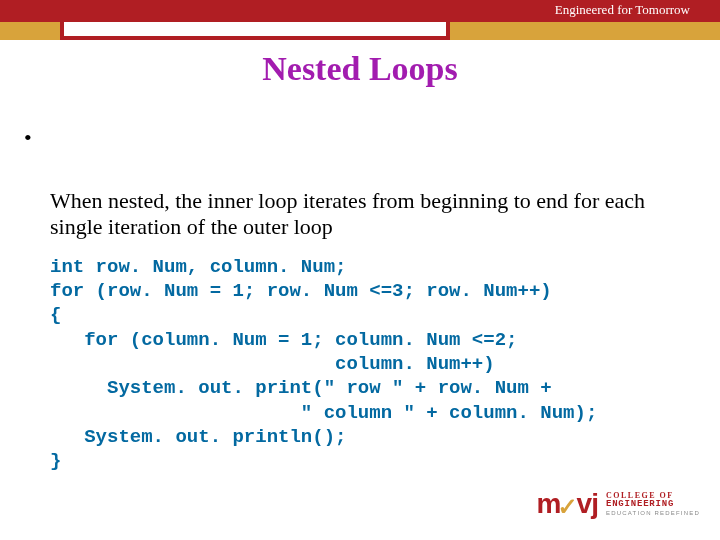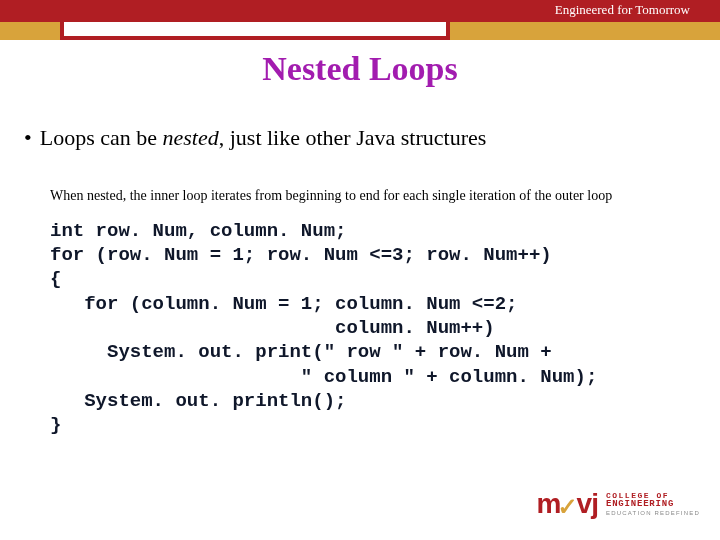--- a/index.html
+++ b/index.html
@@ -69,32 +69,32 @@
       margin-bottom: 6px;
     }
     .bullet {
       margin-right: 8px;
       margin-left: 2px;
     }
     .bullet-text { }
     .italic { font-style: italic; }
     .sub-para {
       margin-left: 28px;
-      font-size: 14px;
+      font-size: 22px;
       color: #000000;
       line-height: 1.2;
       margin-bottom: 14px;
       margin-top: 37px;
     }
     .code-block {
       margin-left: 28px;
       font-family: "Courier New", Courier, monospace;
       font-size: 19px;
       font-weight: bold;
-      color: #0f172a;
+      color: #0369a1;
       white-space: pre;
       line-height: 1.28;
     }
     .logo {
       position: absolute;
       bottom: 20px;
       right: 20px;
       display: flex;
       align-items: center;
     }
@@ -114,21 +114,21 @@
       transform: translateY(2px);
     }
     .logo-text {
       margin-left: 8px;
       display: flex;
       flex-direction: column;
       line-height: 1;
     }
     .logo-line1 {
       color: #b01e23;
-      font-family: Liberation Mono, monospace;
+      font-family: Liberation Serif, serif;
       font-size: 8px;
       letter-spacing: 1.5px;
       font-weight: bold;
     }
     .logo-line2 {
       color: #b01e23;
       font-family: Liberation Mono, monospace;
       font-size: 9px;
       letter-spacing: 0.8px;
       font-weight: bold;
@@ -148,23 +148,20 @@
   <div class="tagline">Engineered for Tomorrow</div>
 </div>
 <div class="gold-band"></div>
 <div class="red-frame"></div>
 
 <div class="title">Nested Loops</div>
 
 <div class="content">
   <div class="bullet-line">
     <span class="bullet">•</span>
-    <span class="bullet-text">
-      <span>Loops can be </span><span class="italic">nested</span><span>, just like other Java structures</span>
-    </span>
   </div>
   <div class="sub-para">When nested, the inner loop iterates from beginning to end for each single iteration of the outer loop</div>
   <div class="code-block">int row. Num, column. Num;
 for (row. Num = 1; row. Num &lt;=3; row. Num++)
 {
    for (column. Num = 1; column. Num &lt;=2;
                          column. Num++)
      System. out. print(" row " + row. Num +
                       " column " + column. Num);
    System. out. println();

